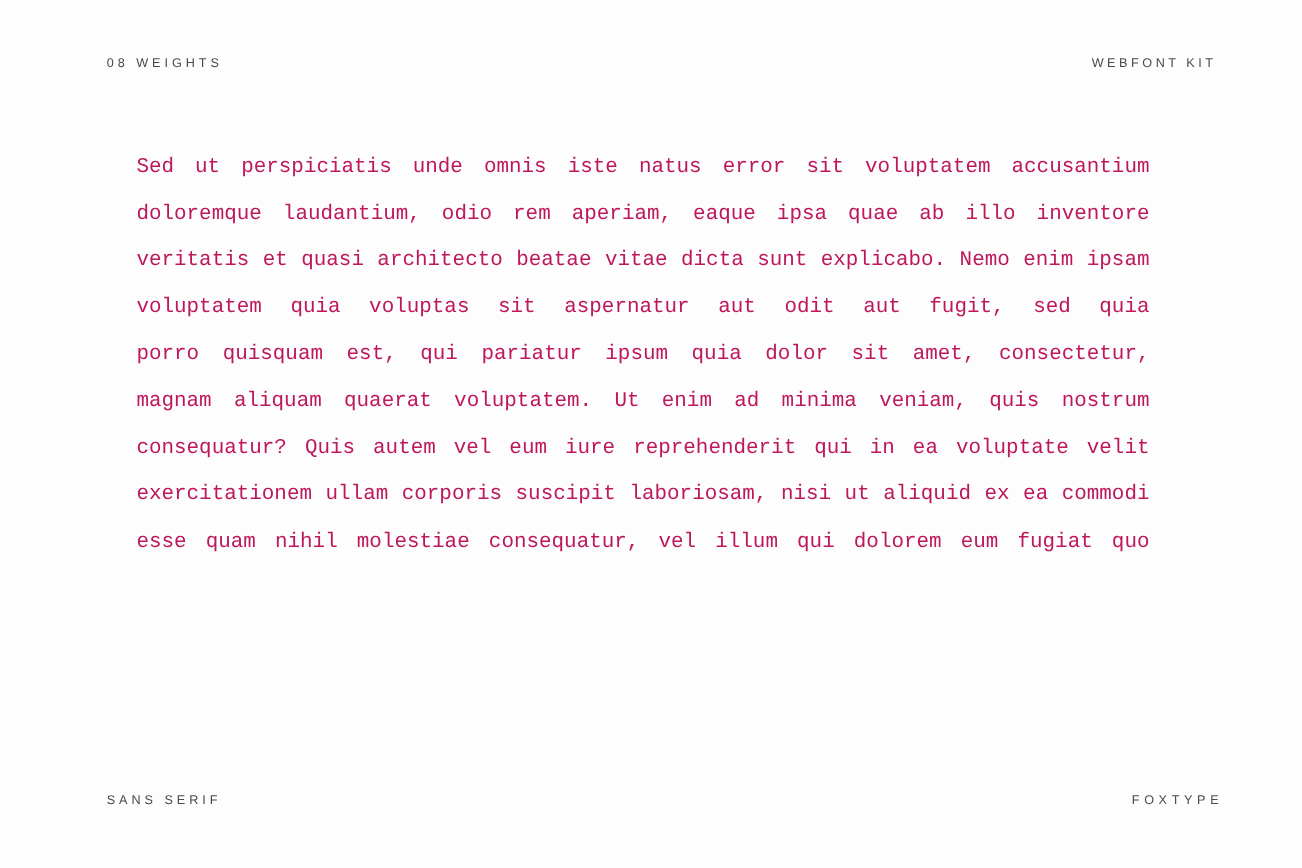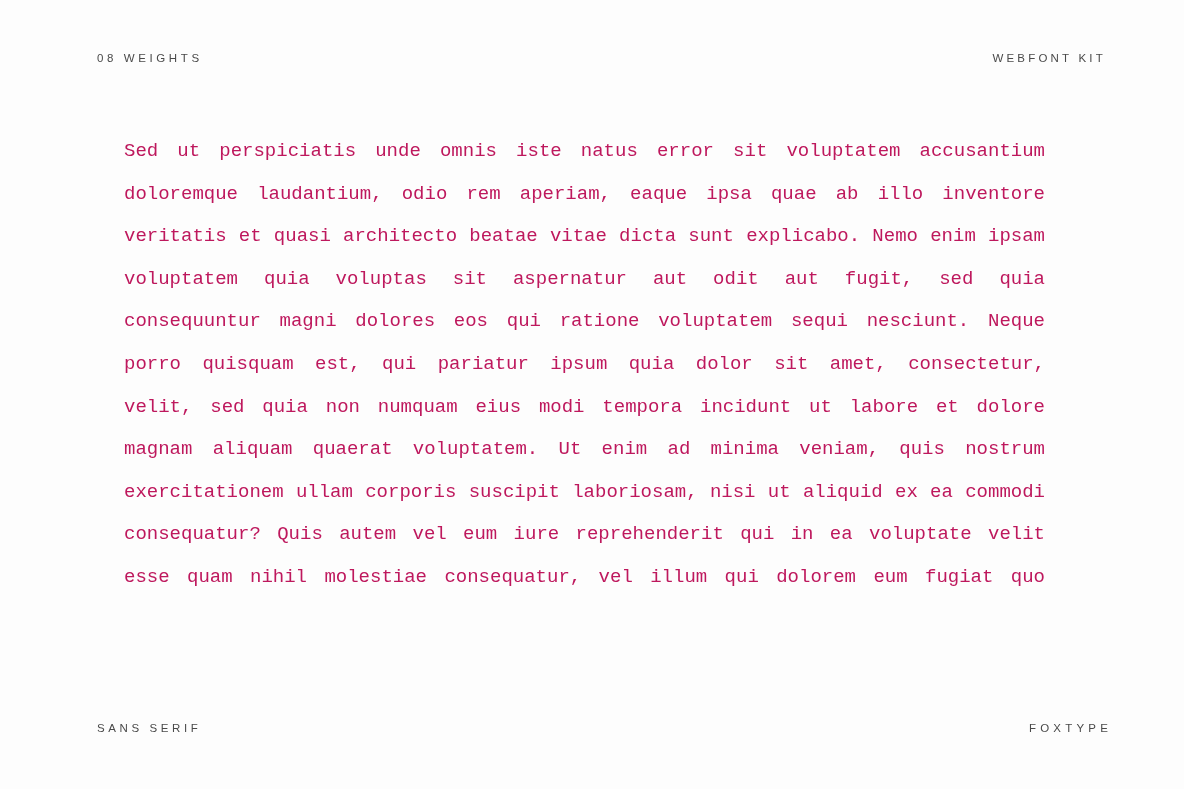--- a/index.html
+++ b/index.html
@@ -62,26 +62,24 @@
 
   <div class="corner-label label-top-left">08 WEIGHTS</div>
 
   <div class="corner-label label-top-right">WEBFONT KIT</div>
 
   <div class="specimen">
     <div class="specimen-line">Sed ut perspiciatis unde omnis iste natus error sit voluptatem accusantium</div>
     <div class="specimen-line">doloremque laudantium, odio rem aperiam, eaque ipsa quae ab illo inventore</div>
     <div class="specimen-line">veritatis et quasi architecto beatae vitae dicta sunt explicabo. Nemo enim ipsam</div>
     <div class="specimen-line">voluptatem quia voluptas sit aspernatur aut odit aut fugit, sed quia</div>
-    <div class="specimen-line">consequuntur magni dolores eos qui ratione voluptatem sequi nesciunt. Neque</div>
     <div class="specimen-line">porro quisquam est, qui pariatur ipsum quia dolor sit amet, consectetur, adipisci</div>
-    <div class="specimen-line">velit, sed quia non numquam eius modi tempora incidunt ut labore et dolore</div>
     <div class="specimen-line">magnam aliquam quaerat voluptatem. Ut enim ad minima veniam, quis nostrum</div>
+    <div class="specimen-line">consequatur? Quis autem vel eum iure reprehenderit qui in ea voluptate velit</div>
     <div class="specimen-line">exercitationem ullam corporis suscipit laboriosam, nisi ut aliquid ex ea commodi</div>
-    <div class="specimen-line">consequatur? Quis autem vel eum iure reprehenderit qui in ea voluptate velit</div>
     <div class="specimen-line">esse quam nihil molestiae consequatur, vel illum qui dolorem eum fugiat quo</div>
   </div>
 
   <div class="corner-label label-bottom-left">SANS SERIF</div>
 
   <div class="corner-label label-bottom-right">FOXTYPE</div>
 
 </div>
 
 </body></html>

